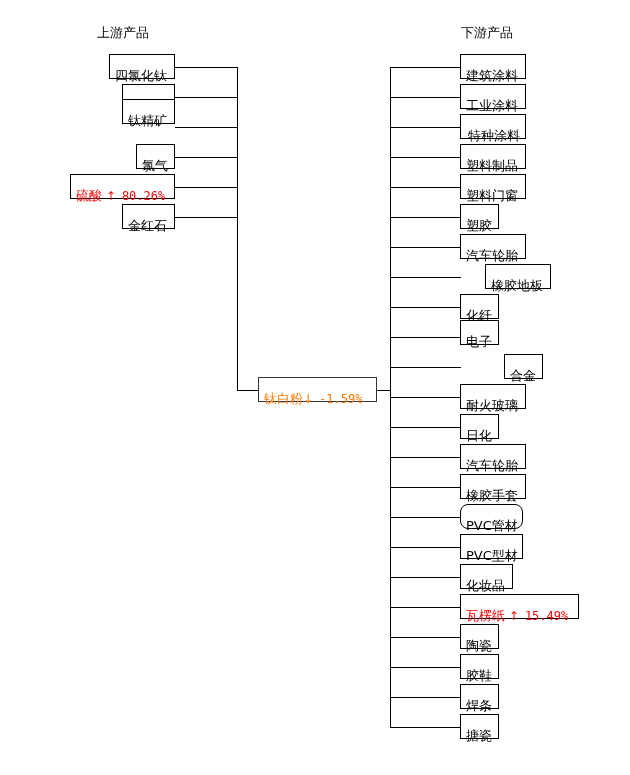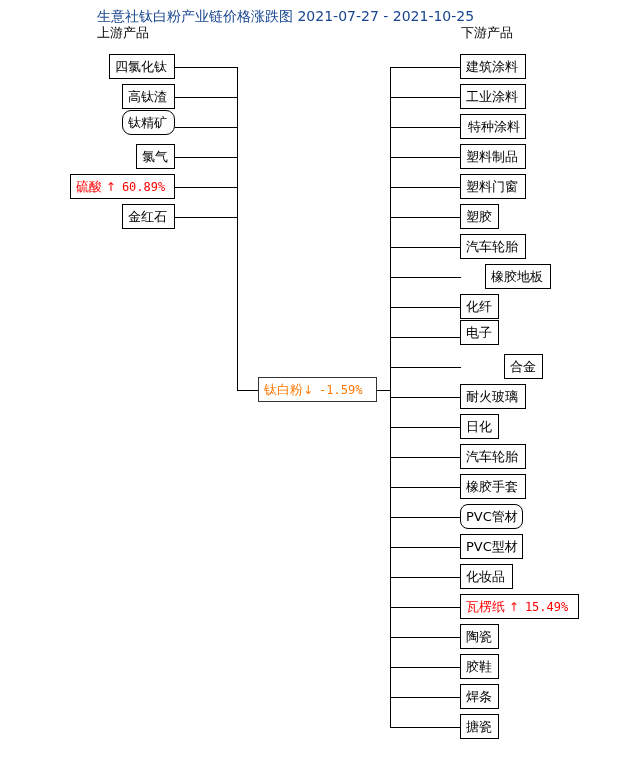--- a/index.html
+++ b/index.html
@@ -43,21 +43,21 @@
     position: absolute;
     box-sizing: border-box;
     border: 1px solid #000000;
     background: #ffffff;
     height: 25px;
     line-height: 23px;
     font-size: 13px;
     color: #000000;
     white-space: nowrap;
     text-align: left;
-    padding: 0 5px;
+    padding: 9px 5px;
   }
   .node .pct {
     font-family: "DejaVu Sans Mono", "Liberation Mono", monospace;
     font-size: 12px;
     margin-left: 6px;
   }
   .node .arrow {
     font-family: "DejaVu Sans", sans-serif;
     font-size: 12px;
   }
@@ -75,21 +75,20 @@
     background: #000000;
   }
   .line.h { height: 1px; }
   .line.v { width: 1px; }
 </style>
 </head>
 <body>
 
 <div id="chart">
 
-  <div class="title">生意社钛白粉产业链价格涨跌图  2021-07-27 - 2021-10-25</div>
 
   <div class="col-header left">上游产品</div>
   <div class="col-header right">下游产品</div>
 
   <div id="edges">
       <div class="line h" style="left: 175px; top: 67px; width: 63px;"></div>
       <div class="line h" style="left: 175px; top: 97px; width: 63px;"></div>
       <div class="line h" style="left: 175px; top: 127px; width: 63px;"></div>
       <div class="line h" style="left: 175px; top: 157px; width: 63px;"></div>
       <div class="line h" style="left: 175px; top: 187px; width: 63px;"></div>
@@ -118,23 +117,23 @@
       <div class="line h" style="left: 390px; top: 637px; width: 71px;"></div>
       <div class="line h" style="left: 390px; top: 667px; width: 71px;"></div>
       <div class="line h" style="left: 390px; top: 697px; width: 71px;"></div>
       <div class="line h" style="left: 390px; top: 727px; width: 71px;"></div>
       <div class="line v" style="left: 390px; top: 67px; height: 660px;"></div>
       <div class="line h" style="left: 377px; top: 389.5px; width: 14px;"></div>
     </div>
   <div id="upstream-nodes">
       <div class="node" style="left: 109px; top: 54px; width: 66px;"><span class="name">四氯化钛</span></div>
       <div class="node" style="left: 122px; top: 84px; width: 53px;"><span class="name">高钛渣</span></div>
-      <div class="node" style="left: 122px; top: 110px; width: 53px; border-radius: 9px;"><span class="name">钛精矿</span></div>
+      <div class="node" style="left: 122px; top: 99px; width: 53px;"><span class="name">钛精矿</span></div>
       <div class="node" style="left: 136px; top: 144px; width: 39px;"><span class="name">氯气</span></div>
-      <div class="node up" style="left: 70px; top: 174px; width: 105px;"><span class="name">硫酸</span><span class="arrow"> ↑</span><span class="pct">60.89%</span></div>
+      <div class="node up" style="left: 70px; top: 174px; width: 105px;"><span class="name">硫酸</span><span class="arrow"> ↑</span><span class="pct">80.26%</span></div>
       <div class="node" style="left: 122px; top: 204px; width: 53px;"><span class="name">金红石</span></div>
     </div>
   <div id="downstream-nodes">
       <div class="node" style="left: 460px; top: 54px; width: 66px;"><span class="name">建筑涂料</span></div>
       <div class="node" style="left: 460px; top: 84px; width: 66px;"><span class="name">工业涂料</span></div>
       <div class="node" style="left: 460px; top: 114px; width: 66px; text-align: right;"><span class="name">特种涂料</span></div>
       <div class="node" style="left: 460px; top: 144px; width: 66px;"><span class="name">塑料制品</span></div>
       <div class="node" style="left: 460px; top: 174px; width: 66px;"><span class="name">塑料门窗</span></div>
       <div class="node" style="left: 460px; top: 204px; width: 39px;"><span class="name">塑胶</span></div>
       <div class="node" style="left: 460px; top: 234px; width: 66px;"><span class="name">汽车轮胎</span></div>

